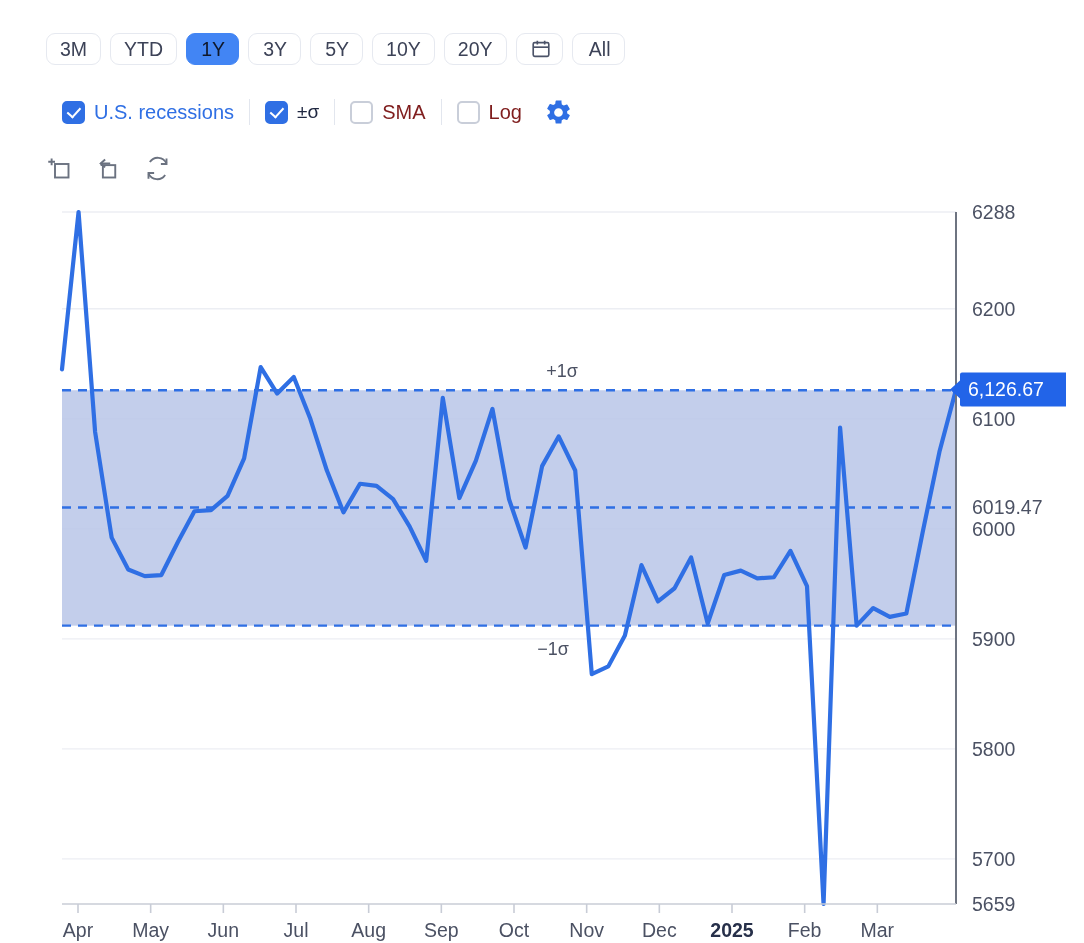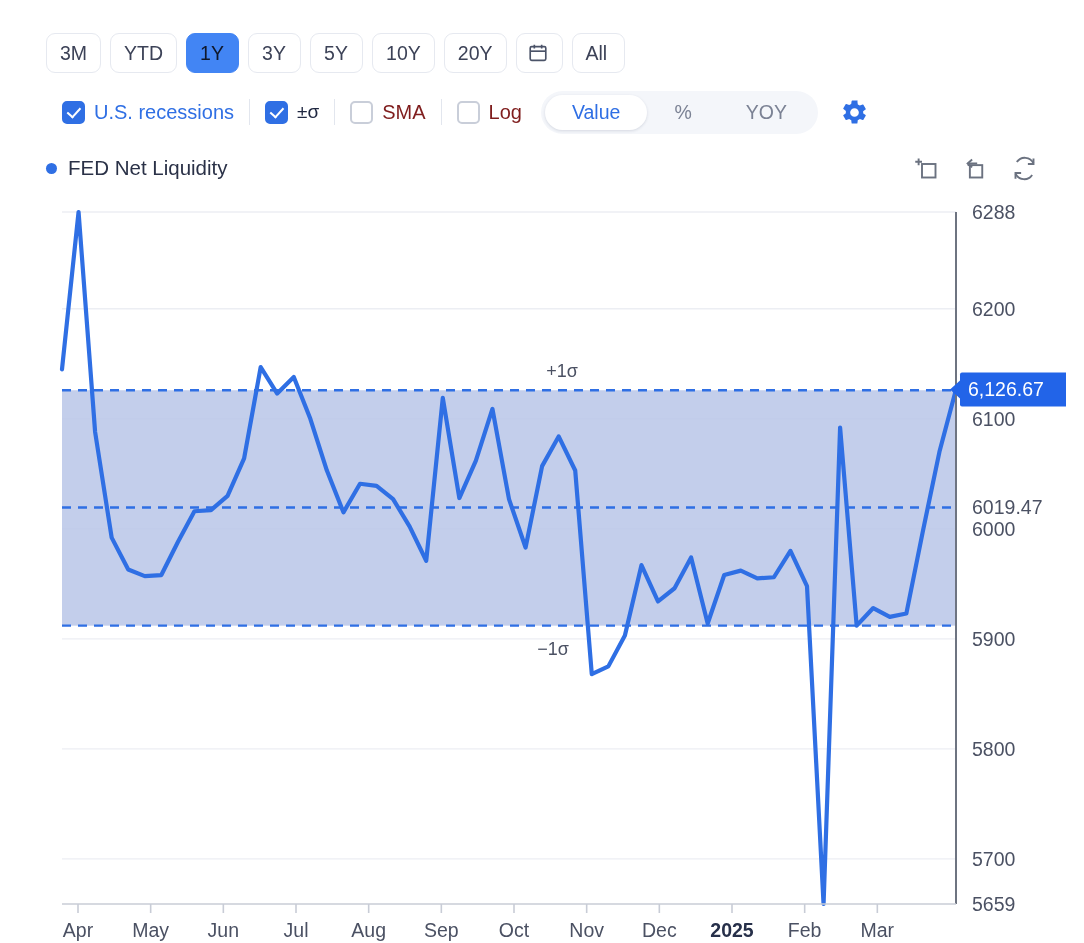--- a/index.html
+++ b/index.html
@@ -15,29 +15,29 @@
     border-radius: 14px;
     overflow: hidden;
   }
 
   
   .range-row {
     position: absolute; left: 46px; top: 33px;
     display: flex; align-items: center; gap: 9px;
   }
   .range-btn {
-    height: 40px; min-width: 53px;
+    height: 32px; min-width: 53px;
     padding: 0 13px;
     border: 1.3px solid #e6e9f0;
     border-radius: 9px;
     background: #ffffff;
     color: #3c4257;
     font-size: 19.5px;
     font-family: "Liberation Sans", sans-serif;
-    display: flex; align-items: center; justify-content: flex-start;
+    display: flex; align-items: center; justify-content: flex-end;
     cursor: pointer;
     white-space: nowrap;
   }
   .range-btn.active {
     background: #4285f4;
     border-color: #4285f4;
     color: #0f172a;
   }
   .range-btn.icon-btn { min-width: 47px; padding: 0 10px; }
   .cal-svg { display: block; }
@@ -194,38 +194,29 @@
     <div class="chk-group">
       <span class="chk"></span>
       <span class="chk-label">SMA</span>
     </div>
     <span class="divider"></span>
     <div class="chk-group">
       <span class="chk"></span>
       <span class="chk-label">Log</span>
     </div>
 
-    <div class="segmented">
-      <div class="seg active">Value</div>
-      <div class="seg">%</div>
-      <div class="seg">YOY</div>
-    </div>
 
     <div class="gear-wrap">
       <svg width="29" height="29" viewBox="0 0 24 24">
         <path fill="#2f6fe4" d="M19.14 12.94a7.4 7.4 0 0 0 .06-.94c0-.32-.03-.63-.07-.94l2.03-1.58a.49.49 0 0 0 .12-.62l-1.92-3.32a.48.48 0 0 0-.59-.22l-2.39.96a7.03 7.03 0 0 0-1.62-.94l-.36-2.54A.47.47 0 0 0 13.93 2h-3.84a.47.47 0 0 0-.47.4l-.36 2.54c-.59.24-1.13.56-1.62.94l-2.39-.96a.48.48 0 0 0-.59.22L2.74 8.46a.48.48 0 0 0 .12.62l2.03 1.58c-.04.31-.07.63-.07.94 0 .32.03.63.07.94l-2.03 1.58a.49.49 0 0 0-.12.62l1.92 3.32c.12.22.38.3.59.22l2.39-.96c.49.38 1.03.7 1.62.94l.36 2.54c.04.23.24.4.47.4h3.84c.23 0 .43-.17.47-.4l.36-2.54c.59-.24 1.13-.56 1.62-.94l2.39.96c.22.08.47 0 .59-.22l1.92-3.32a.49.49 0 0 0-.12-.62l-2.03-1.58zM12 15.6A3.6 3.6 0 1 1 12 8.4a3.6 3.6 0 0 1 0 7.2z"></path>
       </svg>
     </div>
   </div>
 
   <div class="legend-row">
-    <div class="legend-item">
-      <span class="legend-dot"></span>
-      <span class="legend-text">FED Net Liquidity</span>
-    </div>
     <div class="tool-icons">
       <svg width="27" height="27" viewBox="0 0 24 24" fill="none" stroke="#6b7280" stroke-width="1.7">
         <rect x="8" y="8" width="12" height="12"></rect>
         <path d="M5 3v6M2 6h6"></path>
       </svg>
       <svg width="27" height="27" viewBox="0 0 24 24" fill="none" stroke="#6b7280" stroke-width="1.7">
         <rect x="7" y="9" width="11" height="11"></rect>
         <path d="M7 9H5a0 0 0 0 1 0 0"></path>
         <path d="M9 4L5 7.5 9 11"></path>
         <path d="M5 7.5h8.5"></path>

